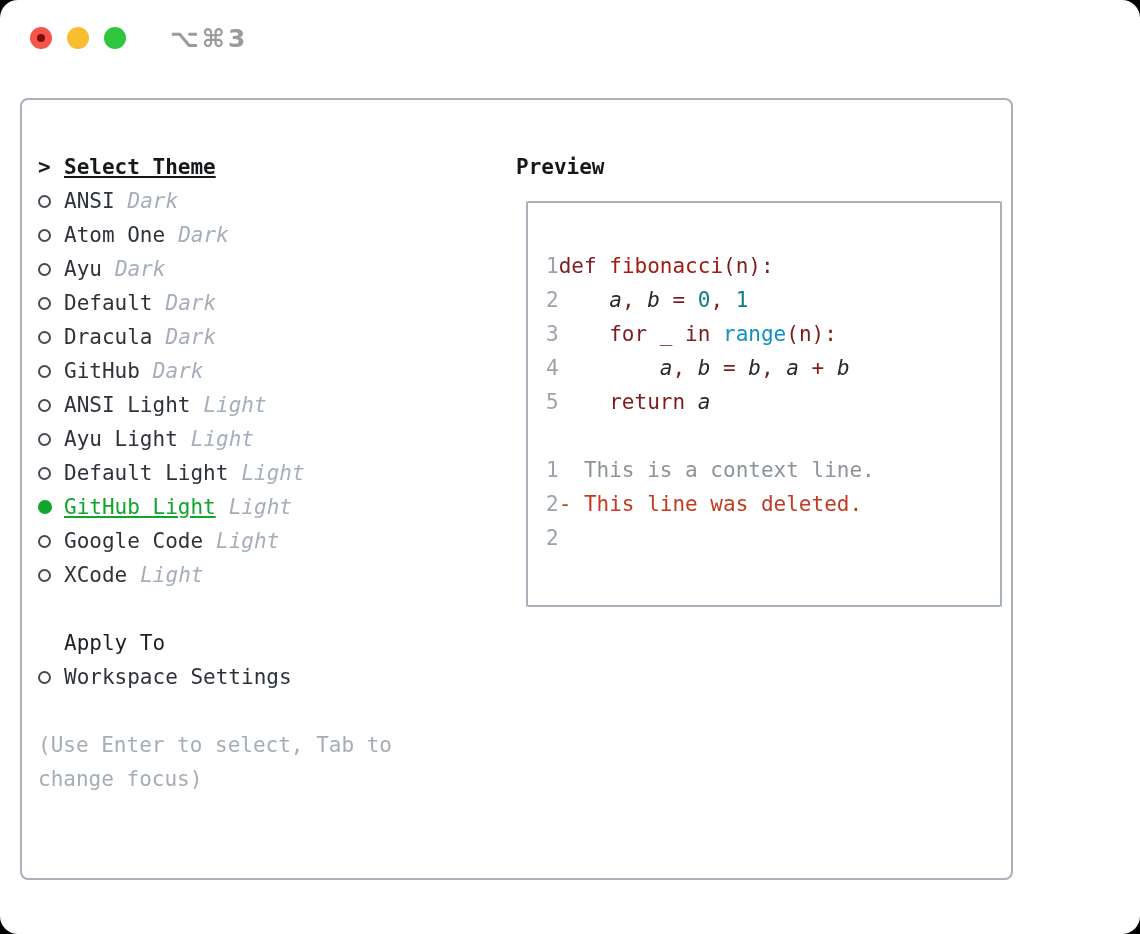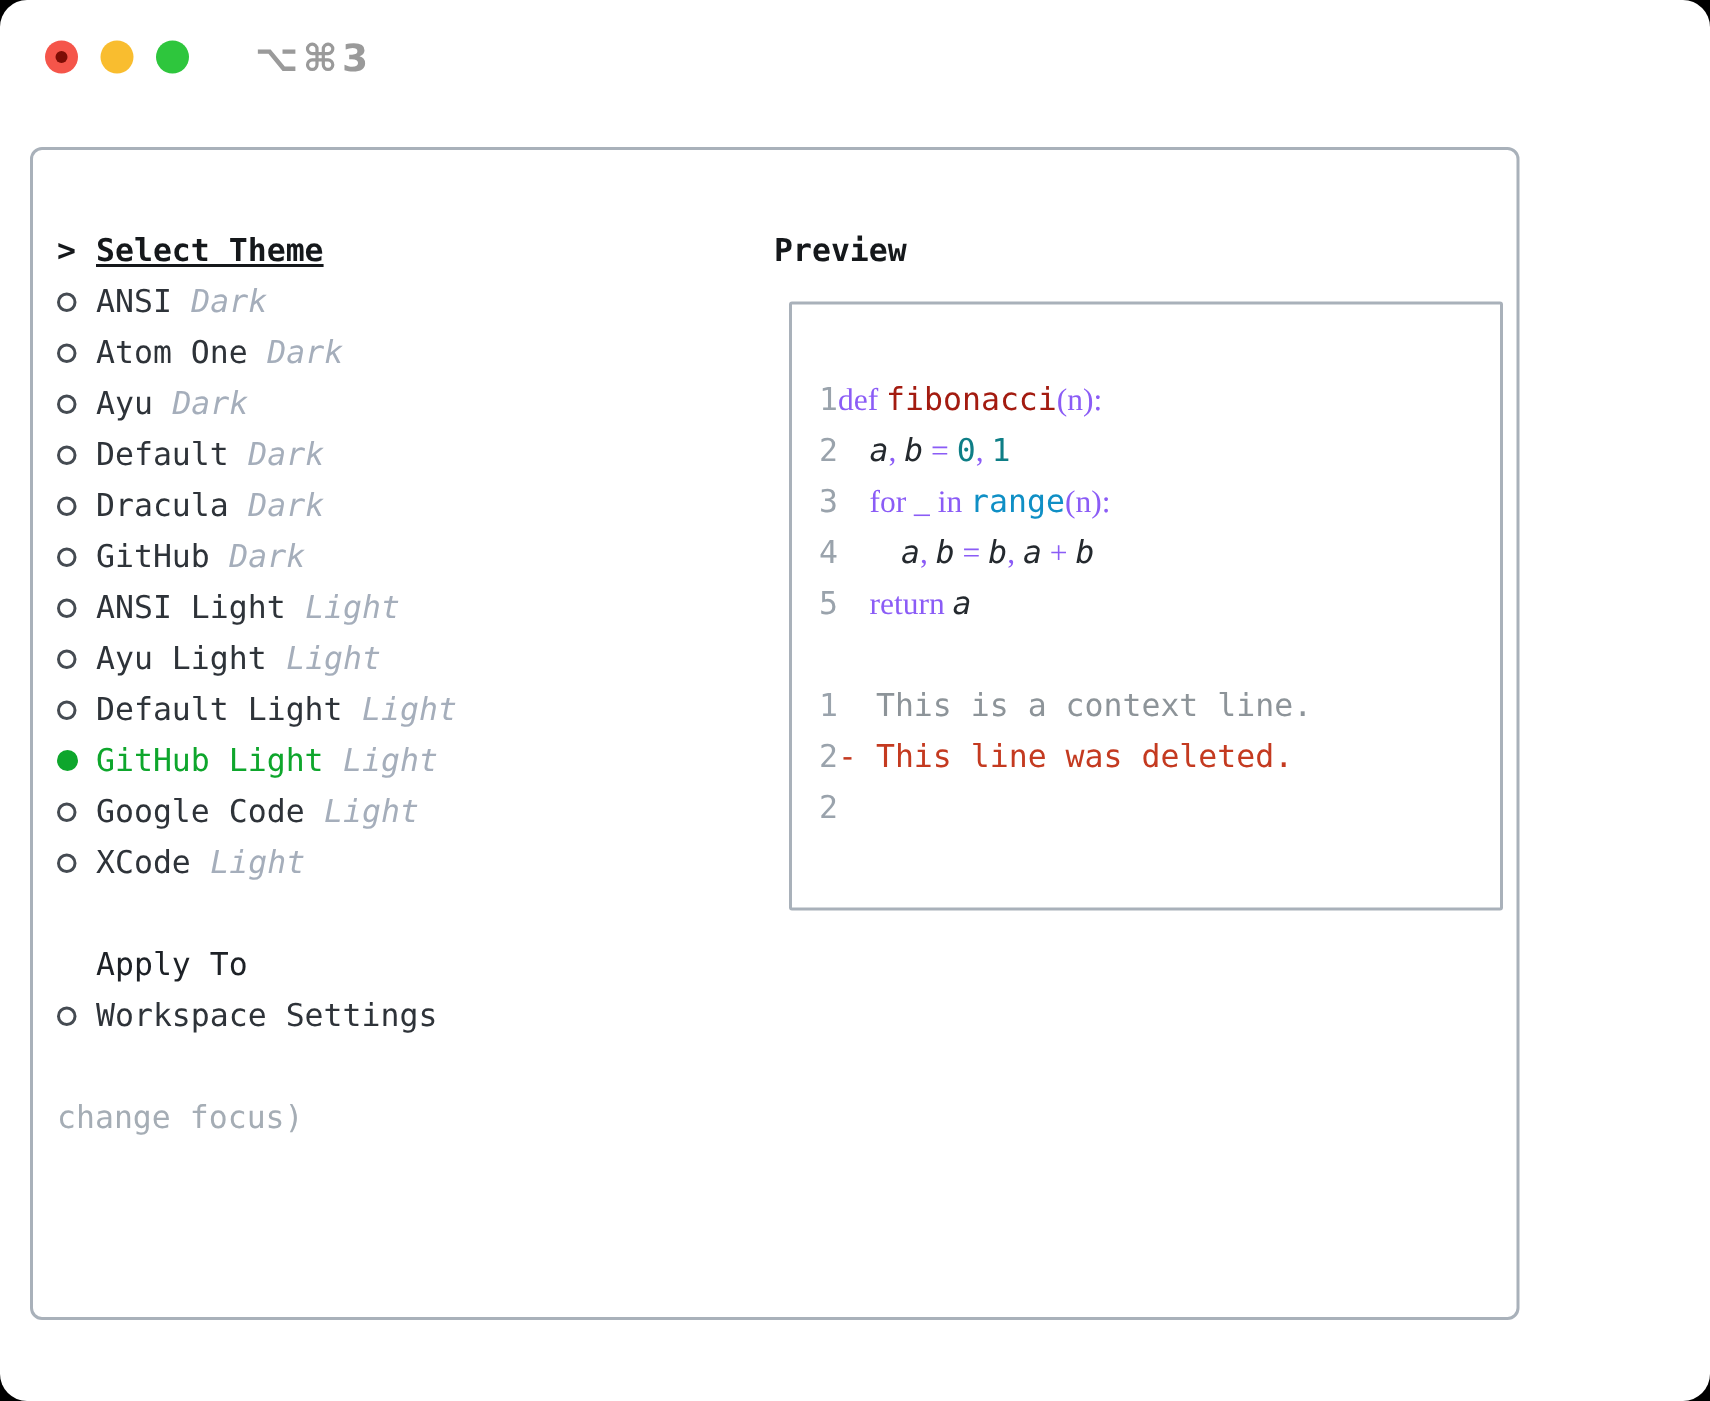--- a/index.html
+++ b/index.html
@@ -37,33 +37,33 @@
   .row{height:34px;display:flex;align-items:center;font-size:21px;color:#2b3036;white-space:pre;}
   .spacer{height:34px;}
   .prefix{width:14px;flex:none;margin-right:12px;font-weight:bold;color:#15181b;}
   .hdr{font-weight:bold;color:#15181b;text-decoration:underline;}
   .radio{
     width:13px;height:13px;flex:none;margin-right:13px;border-radius:50%;
     border:2px solid #454b52;box-sizing:border-box;background:transparent;
   }
   .radio.sel{border:none;background:var(--sel-green,#0ea62c);width:14px;height:14px;margin-right:12px;}
   .item-name{color:#2e3339;}
-  .item-name.sel{color:var(--sel-green,#0ea62c);}
+  .item-name.sel{color:var(--sel-green,#0ea62c);text-decoration:underline;}
   .item-tag{margin-left:13px;color:#a5aebb;font-style:italic;}
   .apply-hdr{margin-left:26px;color:#1d2126;}
   .hint{color:#a5adb5;}
   
   .preview-hdr{font-weight:bold;color:#15181b;margin-left:16px;text-align:right;}
   .preview-box{
     box-sizing:border-box;margin-left:26px;margin-top:17px;
     width:476px;height:406px;border:2px solid #a9b1ba;border-radius:2px;
     padding:46px 18px 0 18px;
   }
   .lnum{color:#9aa3ac;}
-  .tk-code{color:#8b5cf6;font-family:Liberation Serif, serif;}
+  .tk-code{color:#7f1d1d;}
   .tk-func{color:var(--func-red,#a31b10);text-align:right;}
   .tk-num{color:var(--num-teal,#0e7e86);}
   .tk-call{color:var(--call-blue,#0f8fc5);}
   .tk-var{font-style:italic;color:#24292e;}
   .diff-context{color:#8d9499;}
   .diff-deleted{color:var(--del-red,#c43a20);}
   .diff-added{color:var(--add-green,#00c20a);}
 </style>
 </head>
 <body>
@@ -165,20 +165,21 @@
       <div id="apply-list">
 
   <div class="row">
     <span class="radio"></span>
     <span class="item-name">Workspace Settings</span>
     
   </div>
 </div>
 
       <div class="spacer"></div>
+      <div class="row hint">(Use Enter to select, Tab to</div>
       <div class="row hint">change focus)</div>
     </div>
 
     <div class="col-right">
       <div class="row preview-hdr">Preview</div>
       <div class="preview-box" id="preview-box">
           <div class="row"><span class="lnum">1</span> <span class="tk-code">def </span><span class="tk-func">fibonacci</span><span class="tk-code">(n):</span></div>
           <div class="row"><span class="lnum">2</span> <span class="tk-code">    </span><span class="tk-var">a</span><span class="tk-code">, </span><span class="tk-var">b</span><span class="tk-code"> = </span><span class="tk-num">0</span><span class="tk-code">, </span><span class="tk-num">1</span></div>
           <div class="row"><span class="lnum">3</span> <span class="tk-code">    for _ in </span><span class="tk-call">range</span><span class="tk-code">(n):</span></div>
           <div class="row"><span class="lnum">4</span> <span class="tk-code">        </span><span class="tk-var">a</span><span class="tk-code">, </span><span class="tk-var">b</span><span class="tk-code"> = </span><span class="tk-var">b</span><span class="tk-code">, </span><span class="tk-var">a</span><span class="tk-code"> + </span><span class="tk-var">b</span></div>

